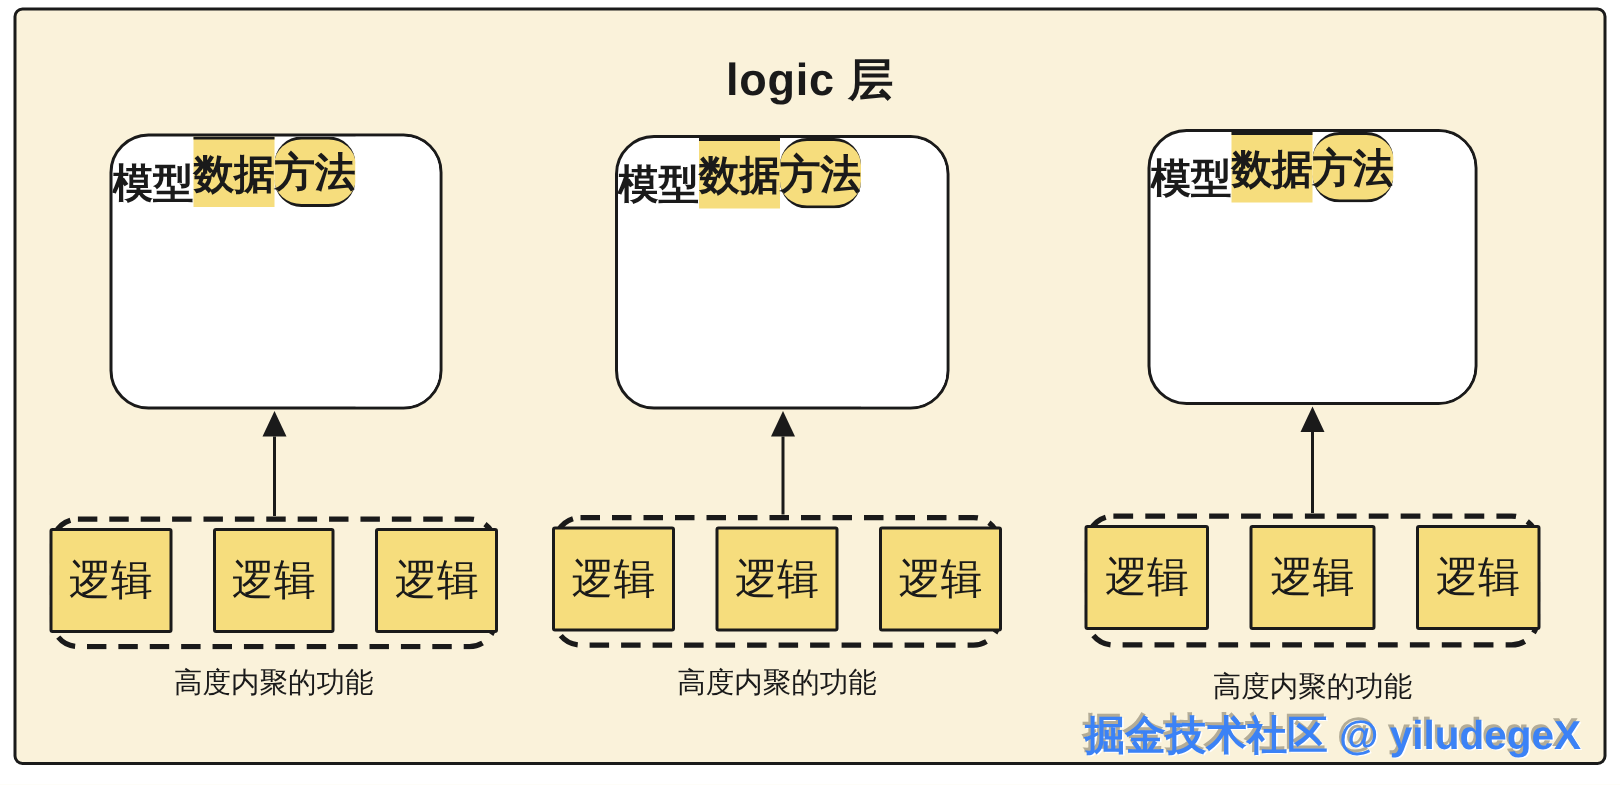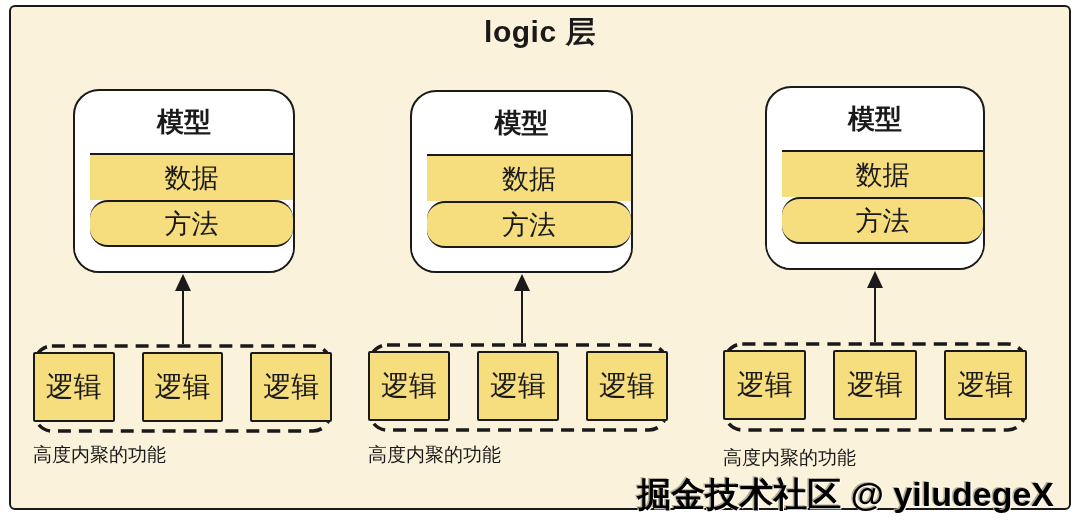--- a/index.html
+++ b/index.html
@@ -7,49 +7,49 @@
     --panel-yellow:#F6DD7D;
     --border:#1A1A1A;
     --box-white:#FFFFFF;
   }
   *{box-sizing:border-box;margin:0;padding:0;}
   html,body{width:1080px;height:523px;background:#fff;
     font-family:"Liberation Sans","DejaVu Sans",sans-serif;color:var(--border);}
   .canvas{position:relative;width:1080px;height:523px;overflow:hidden;background:#fff;}
   .frame{position:absolute;left:9px;top:5px;width:1062px;height:505px;
     border:2.5px solid var(--border);border-radius:6px;background:var(--background);}
-  .title{position:absolute;left:0;top:12px;width:1080px;text-align:center;
+  .title{position:absolute;left:0;top:33px;width:1080px;text-align:center;
     font-size:30px;font-weight:700;letter-spacing:.5px;}
   
-  .model{position:absolute;display:flex;flex-direction:column;background:var(--box-white);
+  .model{position:absolute;display:flex;flex-direction:row;background:var(--box-white);
     border:2.5px solid var(--border);border-radius:26px;overflow:hidden;}
   .model-header{height:62px;display:flex;align-items:center;justify-content:center;
     font-size:27px;font-weight:700;}
   .model-row{height:47px;display:flex;align-items:center;justify-content:center;
-    font-size:27px;font-weight:400;background:var(--panel-yellow);
-    border-top:2.5px solid var(--border);margin-left:15px;}
+    font-size:27px;font-weight:700;background:var(--panel-yellow);
+    border-top:2.5px solid var(--border);}
   .model-row.last{border-bottom:2.5px solid var(--border);border-radius:18px;}
   .model-bottom{flex:1;background:var(--box-white);}
   
   .arrow{position:absolute;width:16px;display:flex;flex-direction:column;align-items:center;}
   .arrow-head{width:0;height:0;border-left:8px solid transparent;
     border-right:8px solid transparent;border-bottom:17px solid var(--border);}
   .arrow-line{width:2.5px;flex:1;background:var(--border);}
   
   .dashed{position:absolute;}
   .dashed svg{position:absolute;left:0;top:0;width:100%;height:100%;}
   .logic-row{position:absolute;left:0;top:8px;width:100%;display:flex;
     justify-content:center;gap:27px;}
   .logic-box{width:84px;height:70px;display:flex;align-items:center;justify-content:center;
     font-size:28px;font-weight:500;background:var(--panel-yellow);
     border:2.5px solid var(--border);border-radius:2px;}
-  .caption{position:absolute;font-size:19px;font-weight:500;}
+  .caption{position:absolute;text-align:center;font-size:19px;font-weight:500;}
   
-  .watermark{position:absolute;right:26px;top:472px;font-size:34px;font-weight:700;
-    color:#000000;text-shadow:-1.5px -1.5px 0 #AEA globalization;}
+  .watermark{position:absolute;right:26px;top:472px;font-size:27px;font-weight:700;
+    color:#3b82f6;text-shadow:-1.5px -1.5px 0 #AEA globalization;}
   .watermark{text-shadow:-1.5px -1.5px 0 #B3AC97,1px 1px 0 #FFFFFF;}
 </style>
 </head>
 <body>
 
 <div class="canvas">
   <div class="frame"></div>
   <div class="title">logic 层</div>
 
   <div class="model" style="left:73px;top:89px;width:222px;height:184px;">

